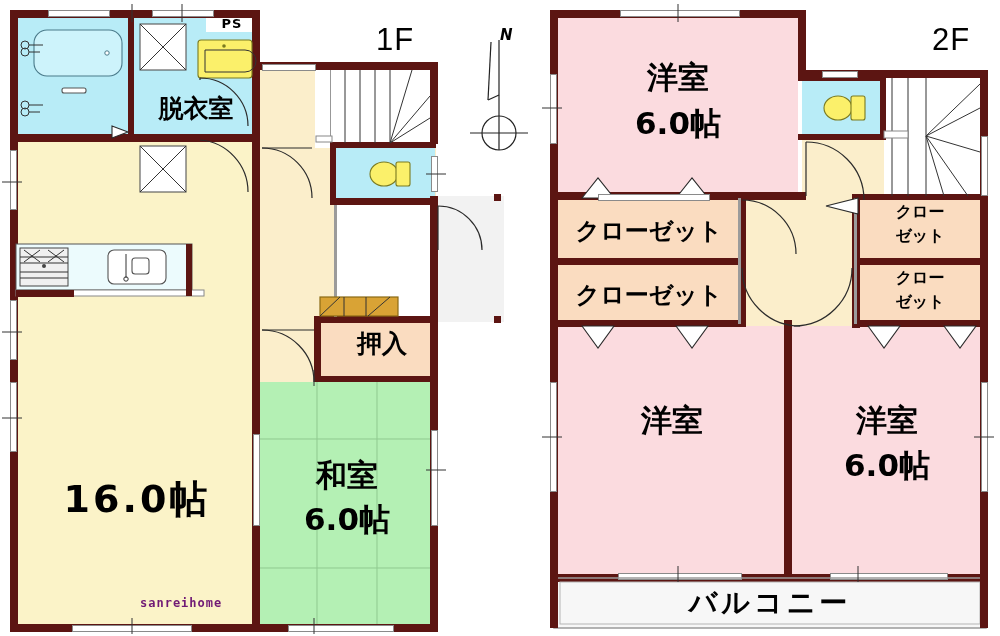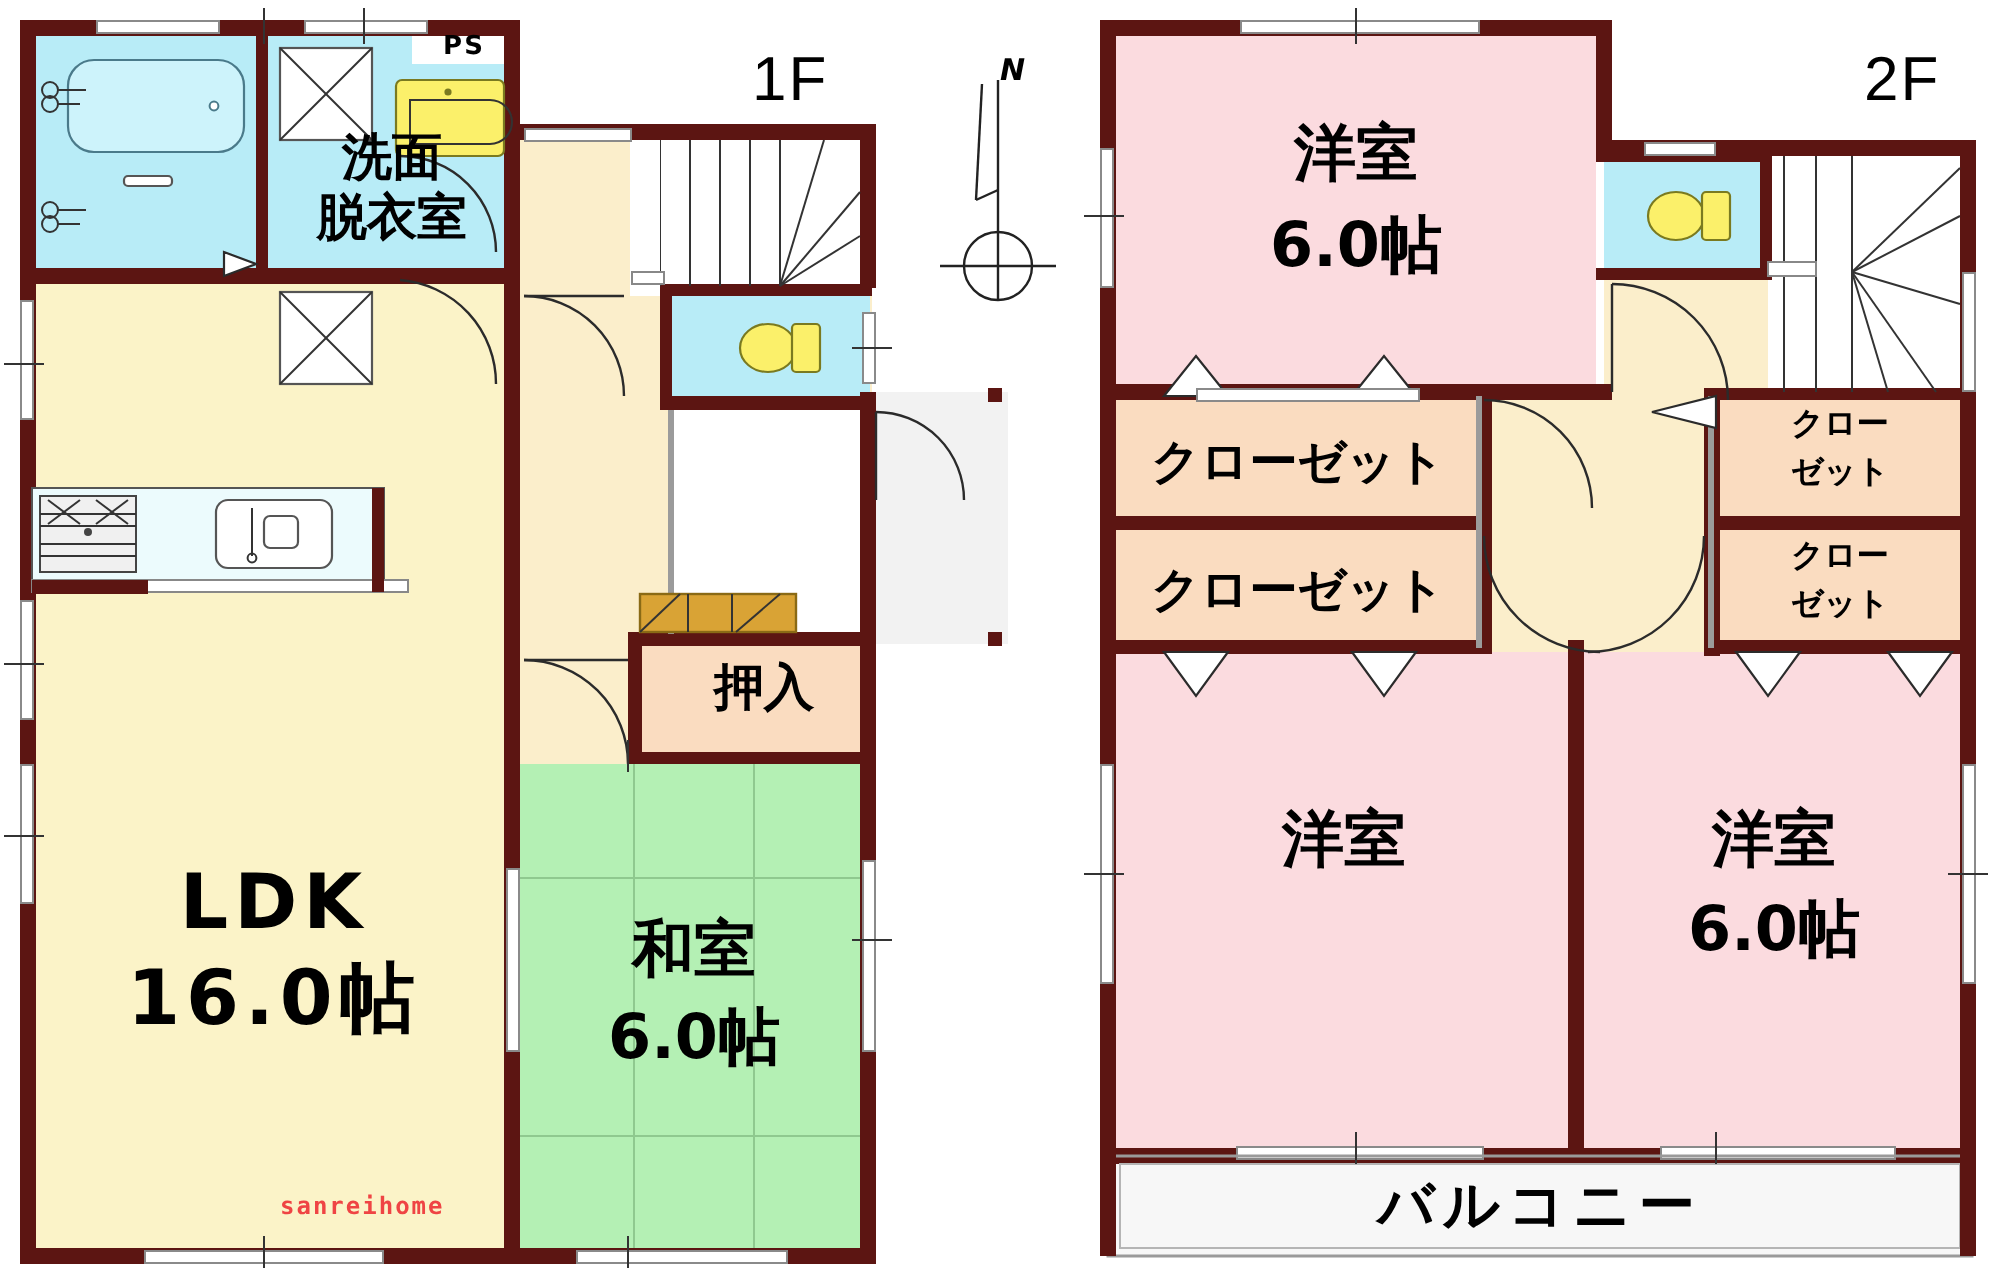--- a/index.html
+++ b/index.html
@@ -40,21 +40,21 @@
   .lbl.ctr{text-align:center;}
   .floor-tag{font-size:31px;font-weight:400;letter-spacing:1px;
              font-family:"Liberation Sans","DejaVu Sans",sans-serif;}
   .rm-big{font-size:31px;font-weight:700;}
   .rm-mid{font-size:25px;font-weight:700;}
   .rm-sm {font-size:24px;font-weight:700;}
   .rm-xs {font-size:16px;font-weight:700;}
   .ldk   {font-size:38px;font-weight:700;letter-spacing:3px;}
   .ps    {font-size:13px;font-weight:700;letter-spacing:1px;}
   .bal   {font-size:28px;font-weight:700;letter-spacing:4px;}
-  .wmark {font-size:12px;font-weight:700;color:#ef4444;letter-spacing:1px;
+  .wmark {font-size:12px;font-weight:700;color:#701a75;letter-spacing:1px;
           font-family:"DejaVu Sans Mono","Liberation Mono",monospace;}
 
   svg{position:absolute;top:0;left:0;overflow:visible;}
   .sl{stroke:#333;stroke-width:1;fill:none;}
   .fix{stroke:#555;stroke-width:1.1;fill:#ffffff;}
   .fixy{stroke:#7a7a20;stroke-width:1.1;fill:#fbf06a;}
   .fixb{stroke:#4a7a8a;stroke-width:1.1;fill:#cdf3fb;}
   .tatami{stroke:#8fc98f;stroke-width:1;fill:none;}
   .door{stroke:#2b2b2b;stroke-width:1.2;fill:none;}
   .tri{stroke:#2b2b2b;stroke-width:1.1;fill:#ffffff;}
@@ -245,24 +245,22 @@
       <line class="sl" x1="182" y1="4" x2="182" y2="22"></line>
       <line class="sl" x1="426" y1="174" x2="446" y2="174"></line>
       <line class="sl" x1="426" y1="470" x2="446" y2="470"></line>
       <line class="sl" x1="132" y1="618" x2="132" y2="634"></line>
       <line class="sl" x1="314" y1="618" x2="314" y2="634"></line>
       <line class="sl" x1="314" y1="370" x2="314" y2="386"></line>
       <rect x="494" y="194" width="7" height="7" fill="#5c1512"></rect>
       <rect x="494" y="316" width="7" height="7" fill="#5c1512"></rect>
     </svg>
 
-    <div class="lbl rm-mid ctr" style="left:134px;top:66px;width:124px;">洗面</div>
     <div class="lbl rm-mid ctr" style="left:128px;top:96px;width:136px;">脱衣室</div>
     <div class="lbl ps ctr" style="left:206px;top:17px;width:52px;">PS</div>
-    <div class="lbl ldk ctr" style="left:16px;top:432px;width:242px;">LDK</div>
     <div class="lbl ldk ctr" style="left:16px;top:480px;width:242px;">16.0帖</div>
     <div class="lbl rm-big ctr" style="left:258px;top:460px;width:178px;">和室</div>
     <div class="lbl rm-big ctr" style="left:258px;top:504px;width:178px;">6.0帖</div>
     <div class="lbl rm-mid ctr" style="left:314px;top:331px;width:136px;">押入</div>
     <div class="lbl wmark" style="left:140px;top:597px;">sanreihome</div>
 
     <svg width="520" height="636">
       <circle class="north" cx="499" cy="133" r="17"></circle>
       <line class="north" x1="499" y1="40" x2="499" y2="150"></line>
       <line class="north" x1="470" y1="133" x2="528" y2="133"></line>

